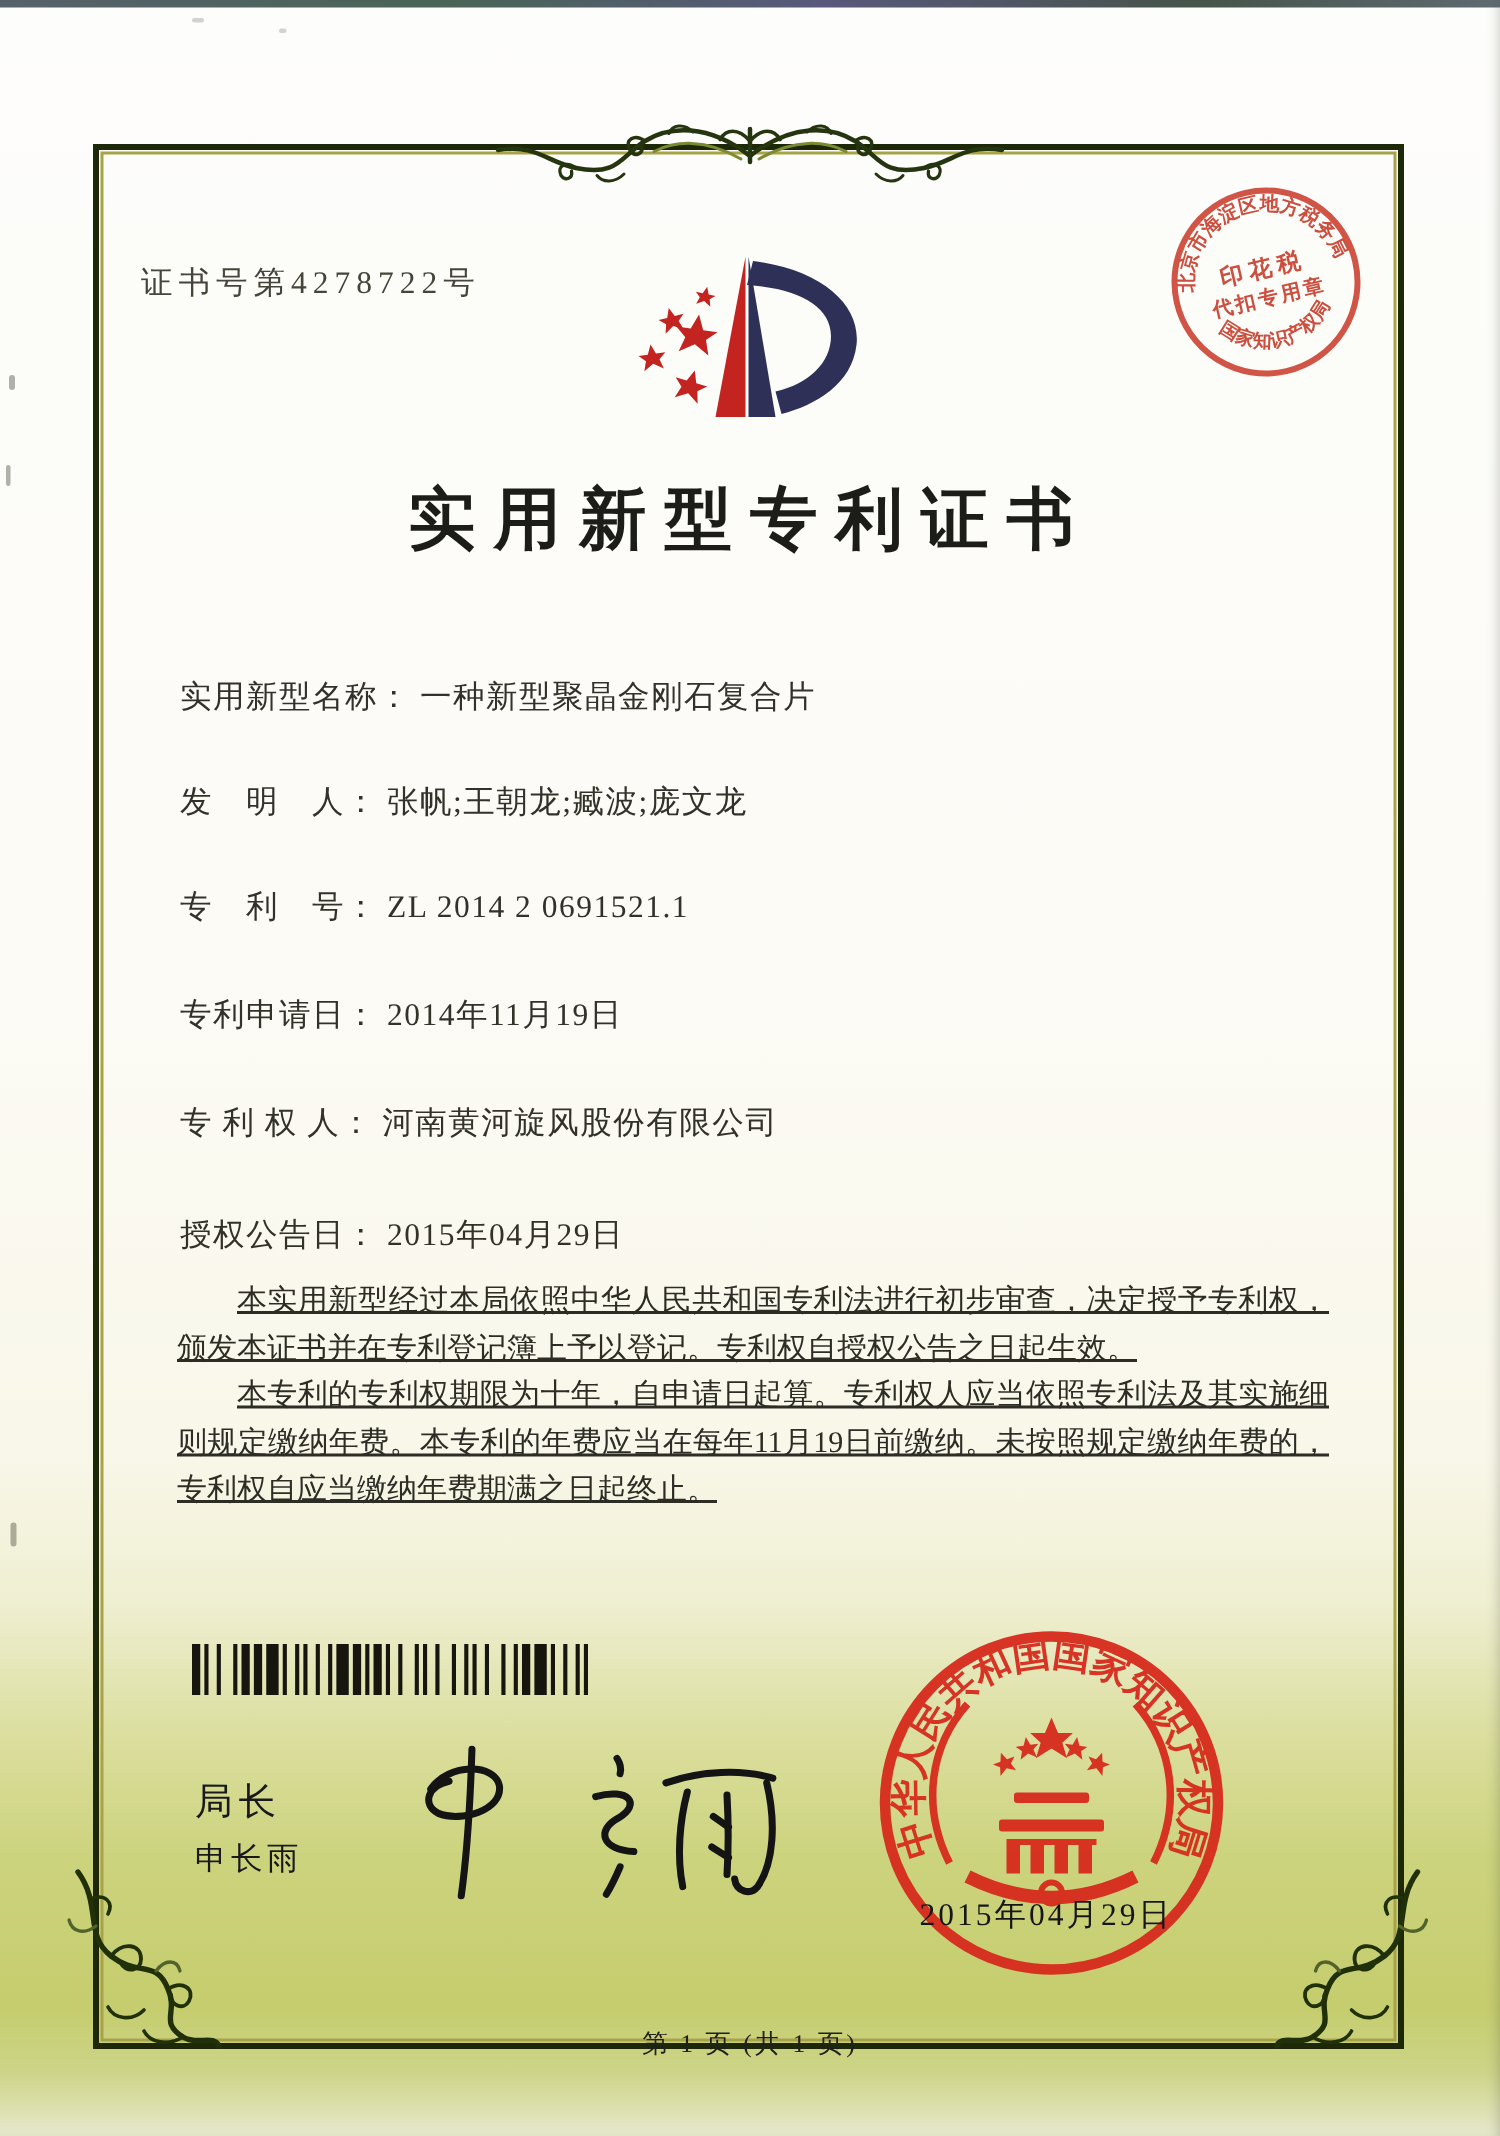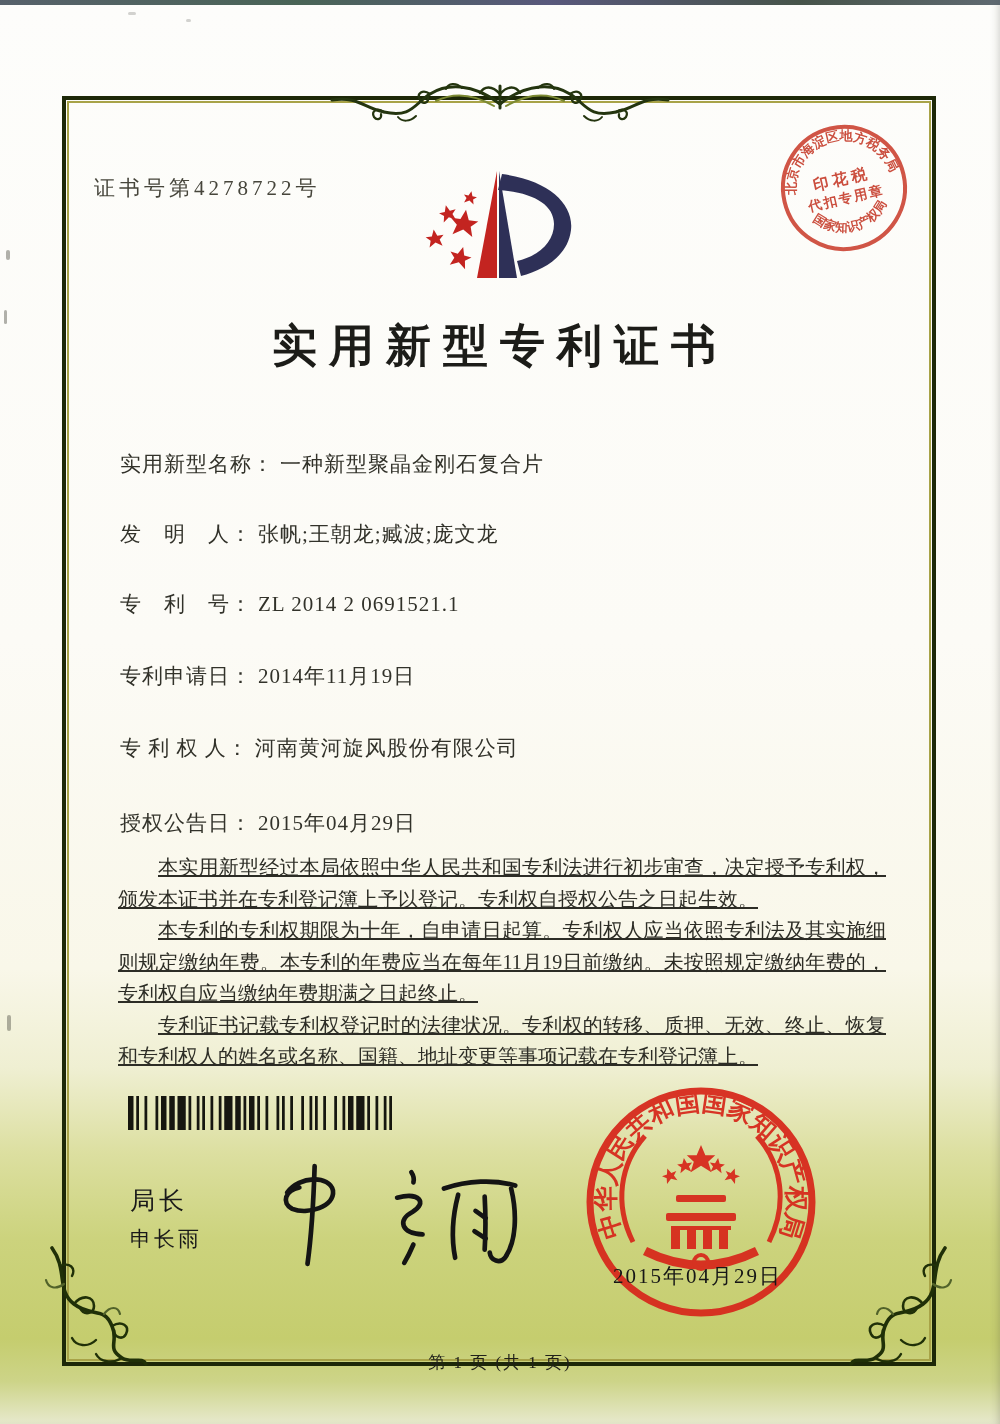--- a/index.html
+++ b/index.html
@@ -151,21 +151,20 @@
   <div class="field" style="top:734px;">
     <span>专 利 权 人：</span><span class="val">河南黄河旋风股份有限公司</span>
   </div>
   <div class="field" style="top:809px;">
     <span>授权公告日：</span><span class="val">2015年04月29日</span>
   </div>
 
   <div class="body-text">
     <p>本实用新型经过本局依照中华人民共和国专利法进行初步审查，决定授予专利权，颁发本证书并在专利登记簿上予以登记。专利权自授权公告之日起生效。</p>
     <p>本专利的专利权期限为十年，自申请日起算。专利权人应当依照专利法及其实施细则规定缴纳年费。本专利的年费应当在每年11月19日前缴纳。未按照规定缴纳年费的，专利权自应当缴纳年费期满之日起终止。</p>
-    <p>专利证书记载专利权登记时的法律状况。专利权的转移、质押、无效、终止、恢复和专利权人的姓名或名称、国籍、地址变更等事项记载在专利登记簿上。</p>
   </div>
 
   <svg class="barcode" width="264" height="34">
       <rect x="0.00" y="0" width="5.50" height="34" fill="#16160f"></rect>
       <rect x="8.25" y="0" width="2.75" height="34" fill="#16160f"></rect>
       <rect x="16.50" y="0" width="2.75" height="34" fill="#16160f"></rect>
       <rect x="27.50" y="0" width="2.75" height="34" fill="#16160f"></rect>
       <rect x="33.00" y="0" width="5.50" height="34" fill="#16160f"></rect>
       <rect x="41.25" y="0" width="5.50" height="34" fill="#16160f"></rect>
       <rect x="49.50" y="0" width="8.25" height="34" fill="#16160f"></rect>

